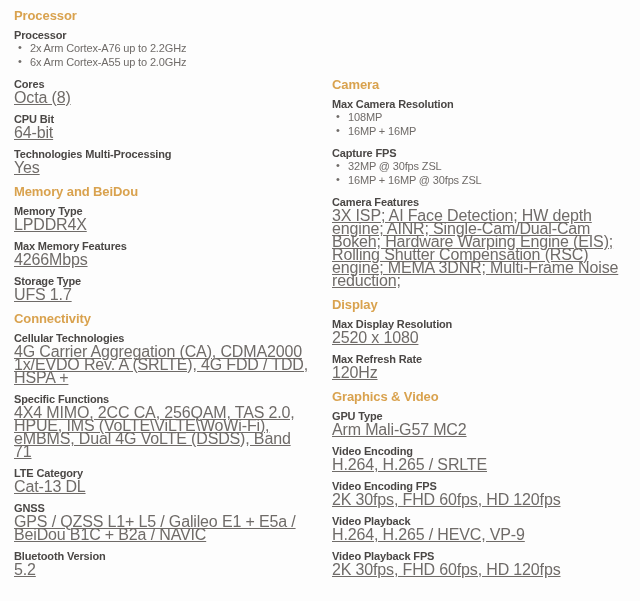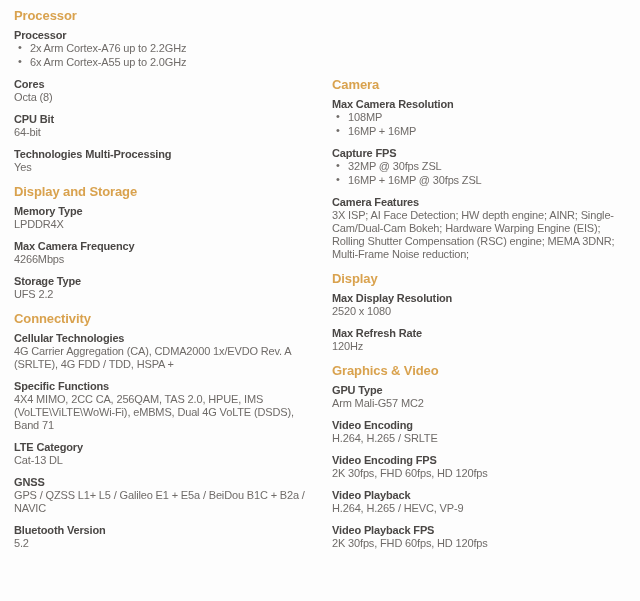--- a/index.html
+++ b/index.html
@@ -42,23 +42,24 @@
   }
   .spec-label {
     color: #4a4745;
     font-size: 11px;
     font-weight: bold;
     line-height: 13px;
     letter-spacing: -0.15px;
   }
   .spec-value {
     color: #6f6b68;
-    font-size: 11px;
+    font-size: 16px;
     line-height: 13px;
     letter-spacing: -0.15px;
+    text-decoration: underline;
   }
   ul.bullet-list {
     margin: 0;
     padding: 0;
     list-style: none;
   }
   ul.bullet-list li {
     position: relative;
     padding-left: 16px;
     color: #6f6b68;
@@ -95,32 +96,32 @@
         <div class="spec">
           <div class="spec-label">CPU Bit</div>
           <div class="spec-value">64-bit</div>
         </div>
         <div class="spec">
           <div class="spec-label">Technologies Multi-Processing</div>
           <div class="spec-value">Yes</div>
         </div>
       </div>
       <div class="section">
-        <div class="section-title">Display and Storage</div>
+        <div class="section-title">Memory and BeiDou</div>
         <div class="spec">
           <div class="spec-label">Memory Type</div>
           <div class="spec-value">LPDDR4X</div>
         </div>
         <div class="spec">
-          <div class="spec-label">Max Camera Frequency</div>
+          <div class="spec-label">Max Memory Features</div>
           <div class="spec-value">4266Mbps</div>
         </div>
         <div class="spec">
           <div class="spec-label">Storage Type</div>
-          <div class="spec-value">UFS 2.2</div>
+          <div class="spec-value">UFS 1.7</div>
         </div>
       </div>
       <div class="section">
         <div class="section-title">Connectivity</div>
         <div class="spec">
           <div class="spec-label">Cellular Technologies</div>
           <div class="spec-value">4G Carrier Aggregation (CA), CDMA2000 1x/EVDO Rev. A (SRLTE), 4G FDD / TDD, HSPA +</div>
         </div>
         <div class="spec">
           <div class="spec-label">Specific Functions</div>

